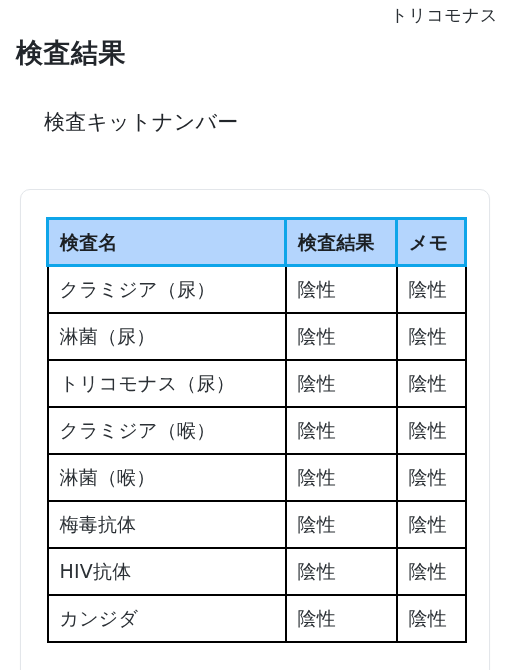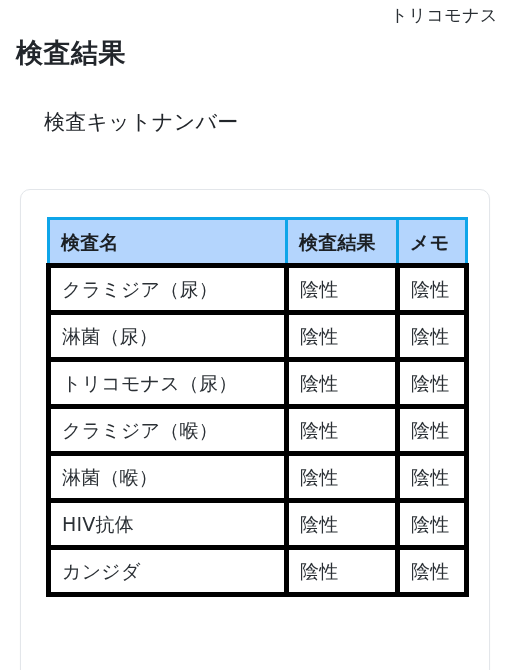--- a/index.html
+++ b/index.html
@@ -100,21 +100,21 @@
     white-space:nowrap;
   }
   .result-table td {
     background:#ffffff;
     color:#2b3035;
     text-align:left;
     font-size:19px;
     line-height:24px;
     height:47px;
     padding:0 0 0 11px;
-    border:5px solid #000000;
+    border:2px solid #000000;
     letter-spacing:0.2px;
     white-space:nowrap;
     overflow:hidden;
   }
 </style>
 </head>
 <body>
 
 <div class="page">
 
@@ -163,20 +163,25 @@
             <td>クラミジア（喉）</td>
             <td>陰性</td>
             <td>陰性</td>
           </tr>
           <tr>
             <td>淋菌（喉）</td>
             <td>陰性</td>
             <td>陰性</td>
           </tr>
           <tr>
+            <td>梅毒抗体</td>
+            <td>陰性</td>
+            <td>陰性</td>
+          </tr>
+          <tr>
             <td>HIV抗体</td>
             <td>陰性</td>
             <td>陰性</td>
           </tr>
           <tr>
             <td>カンジダ</td>
             <td>陰性</td>
             <td>陰性</td>
           </tr>
         </tbody>

